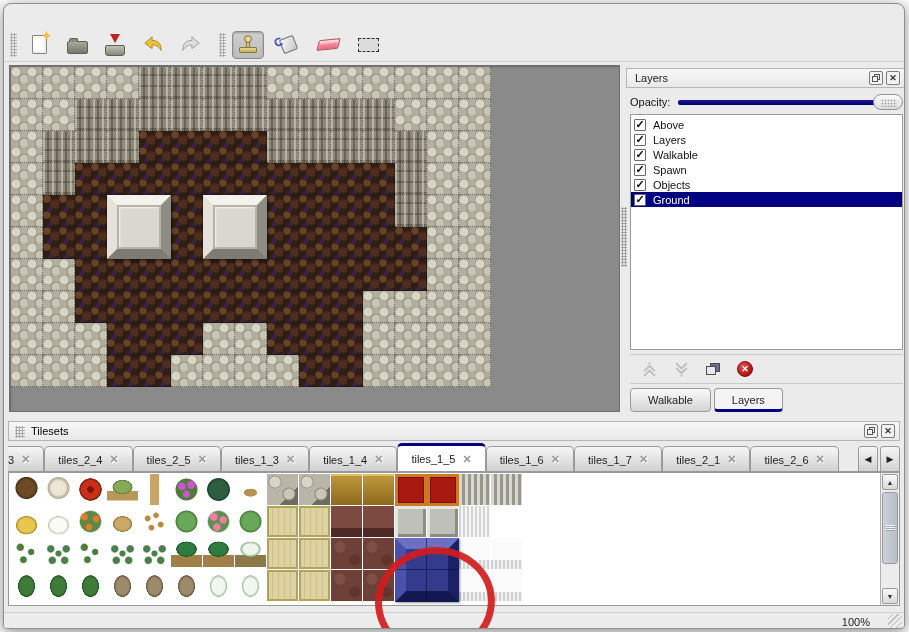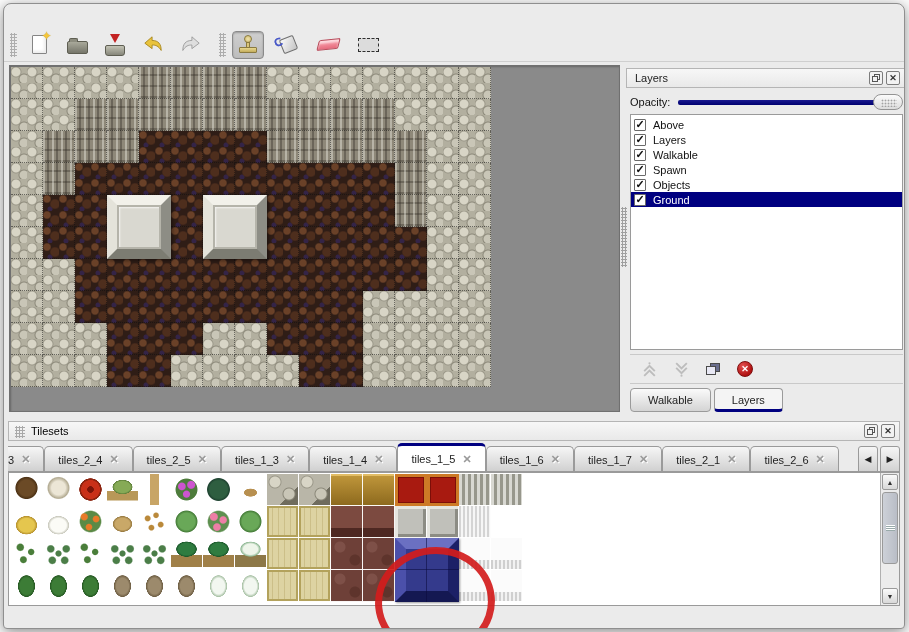--- a/index.html
+++ b/index.html
@@ -570,15 +570,19 @@
         <div class="vscroll">
           <div class="vs-btn vs-up">▲</div>
           <div class="vs-thumb">
               <span class="grip"></span>
             </div>
           <div class="vs-btn vs-down">▼</div>
         </div>
       </div>
     </div>
 
+    <div class="statusbar">
+      <span class="zoom-label">100%</span>
+      <span class="resize-grip"></span>
+    </div>
 
   </div>
 </div>
 
 </body></html>

